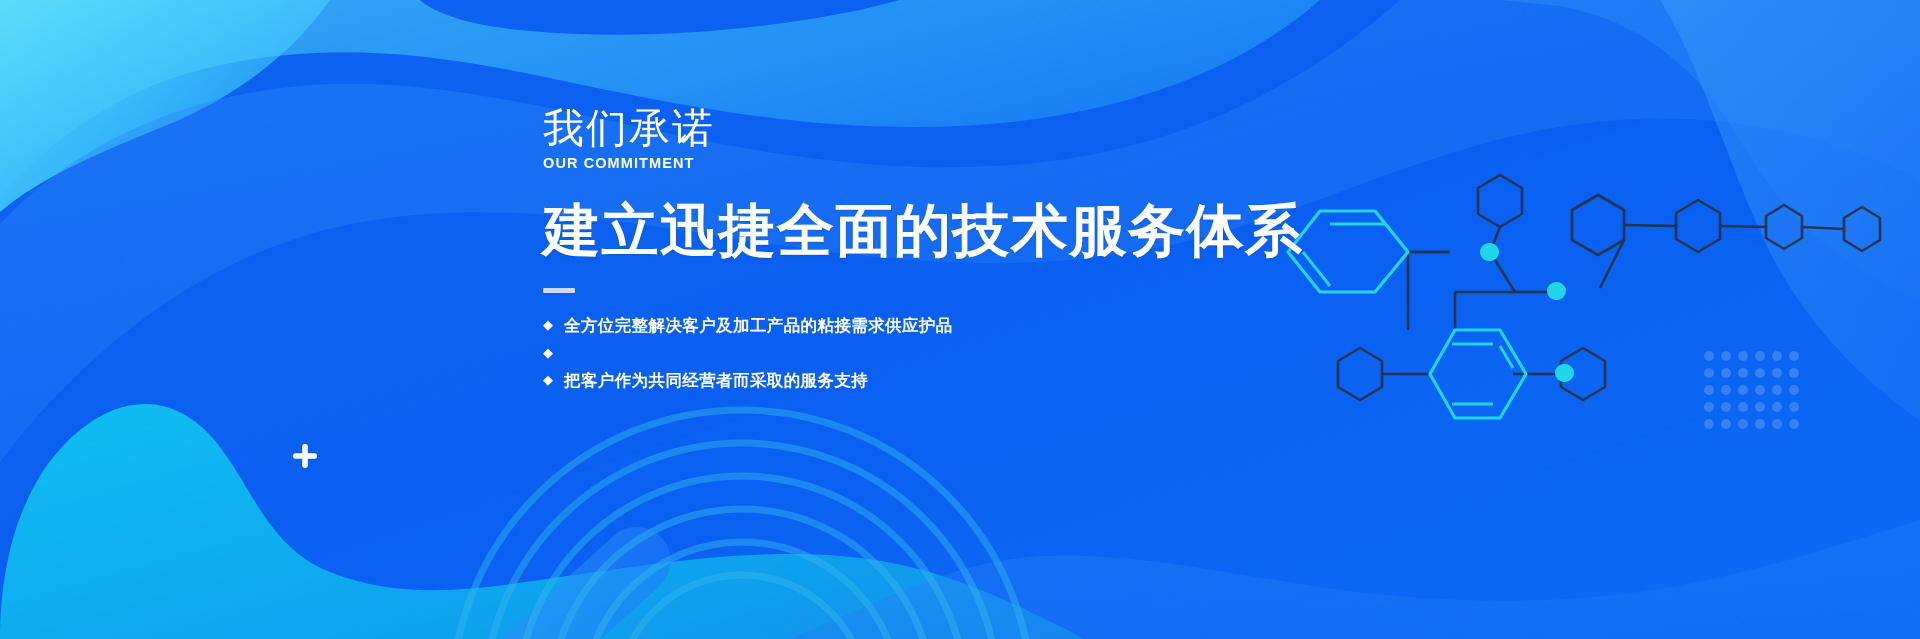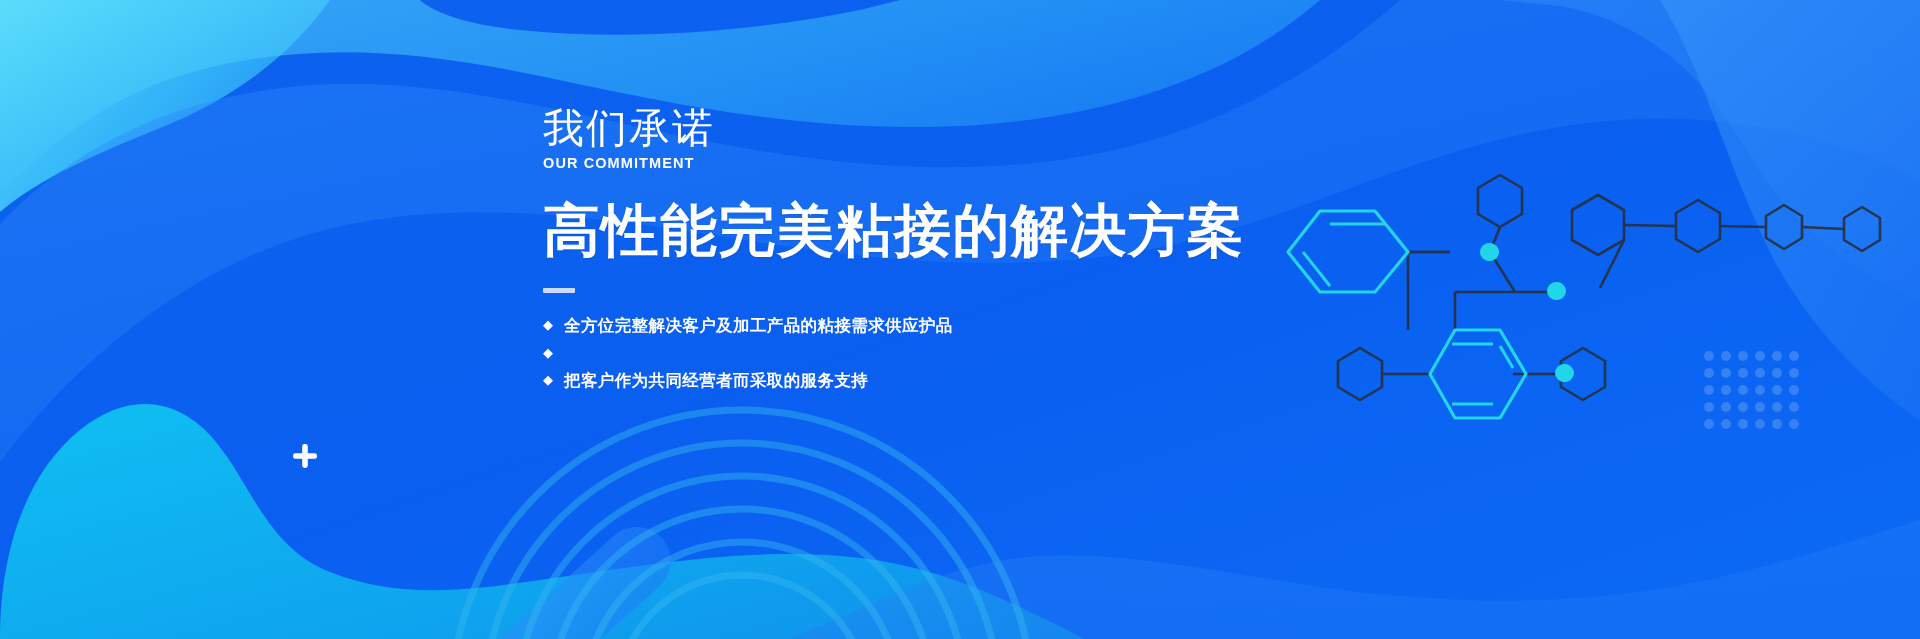--- a/index.html
+++ b/index.html
@@ -278,21 +278,21 @@
     </svg>
   </div>
 
   <div id="content">
 
     <div id="eyebrow-cn">我们承诺</div>
 
     <div id="eyebrow-en">OUR COMMITMENT</div>
 
     <div id="headline">
-      <div class="headline-line">高性能完美粘接的解决方案</div>
+      <div class="headline-line">建立迅捷全面的技术服务体系</div>
     </div>
 
     <div id="divider-dash"></div>
 
     <ul id="bullets">
       <li class="bullet">
         <span class="bullet-marker">◆</span>
         <span class="bullet-text">全方位完整解决客户及加工产品的粘接需求供应护品</span>
       </li>
       <li class="bullet">

